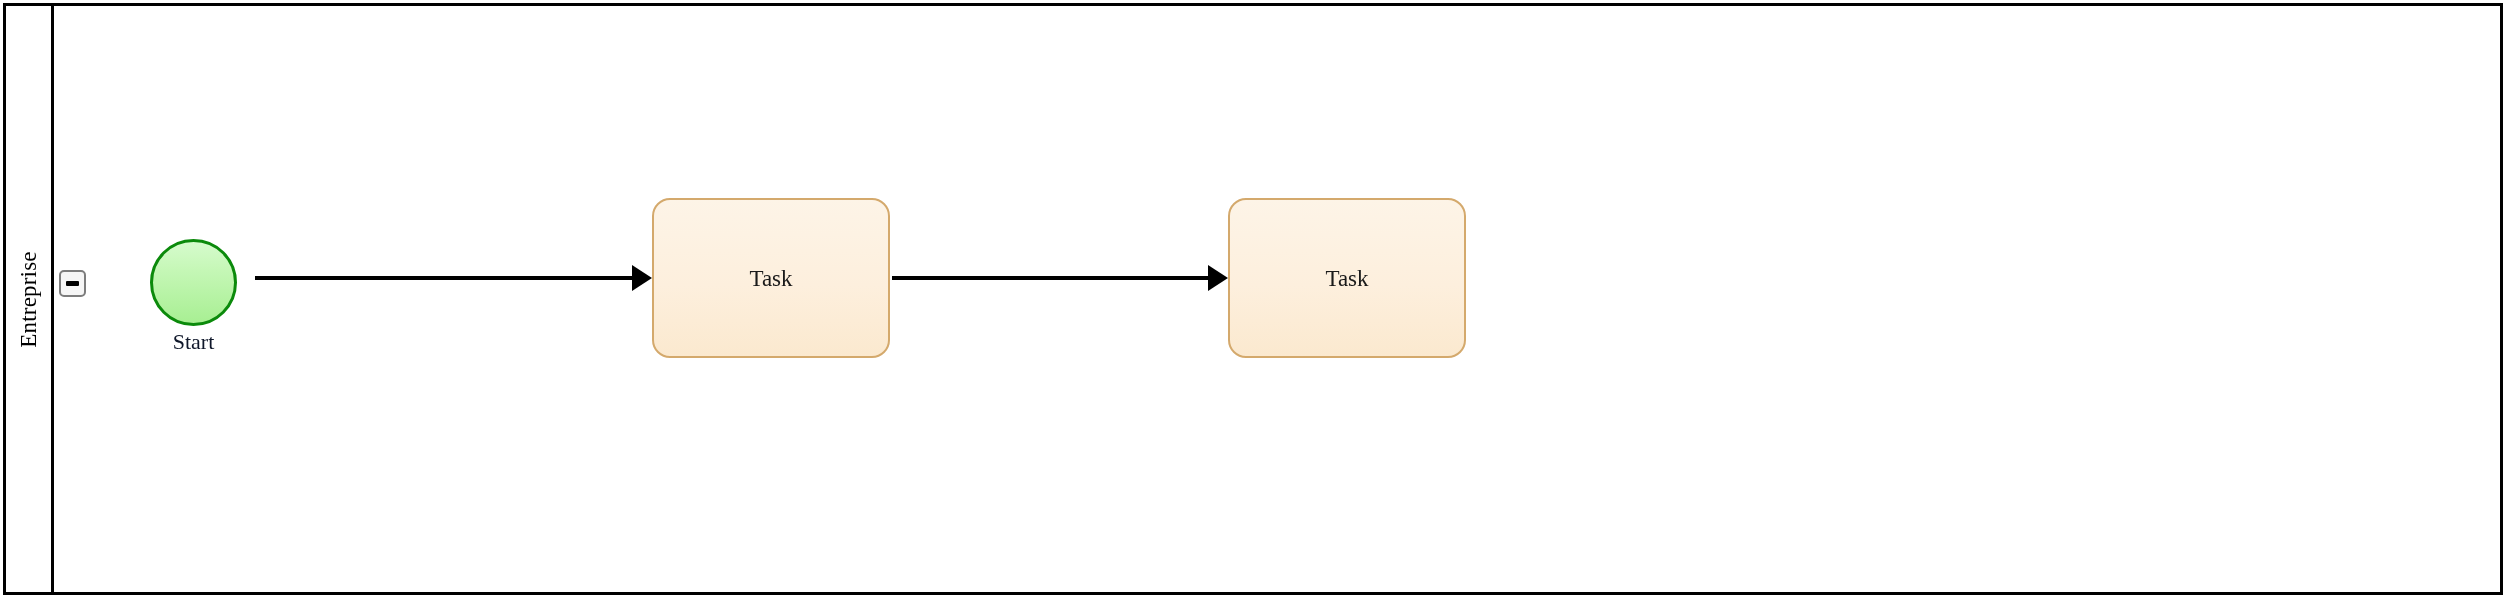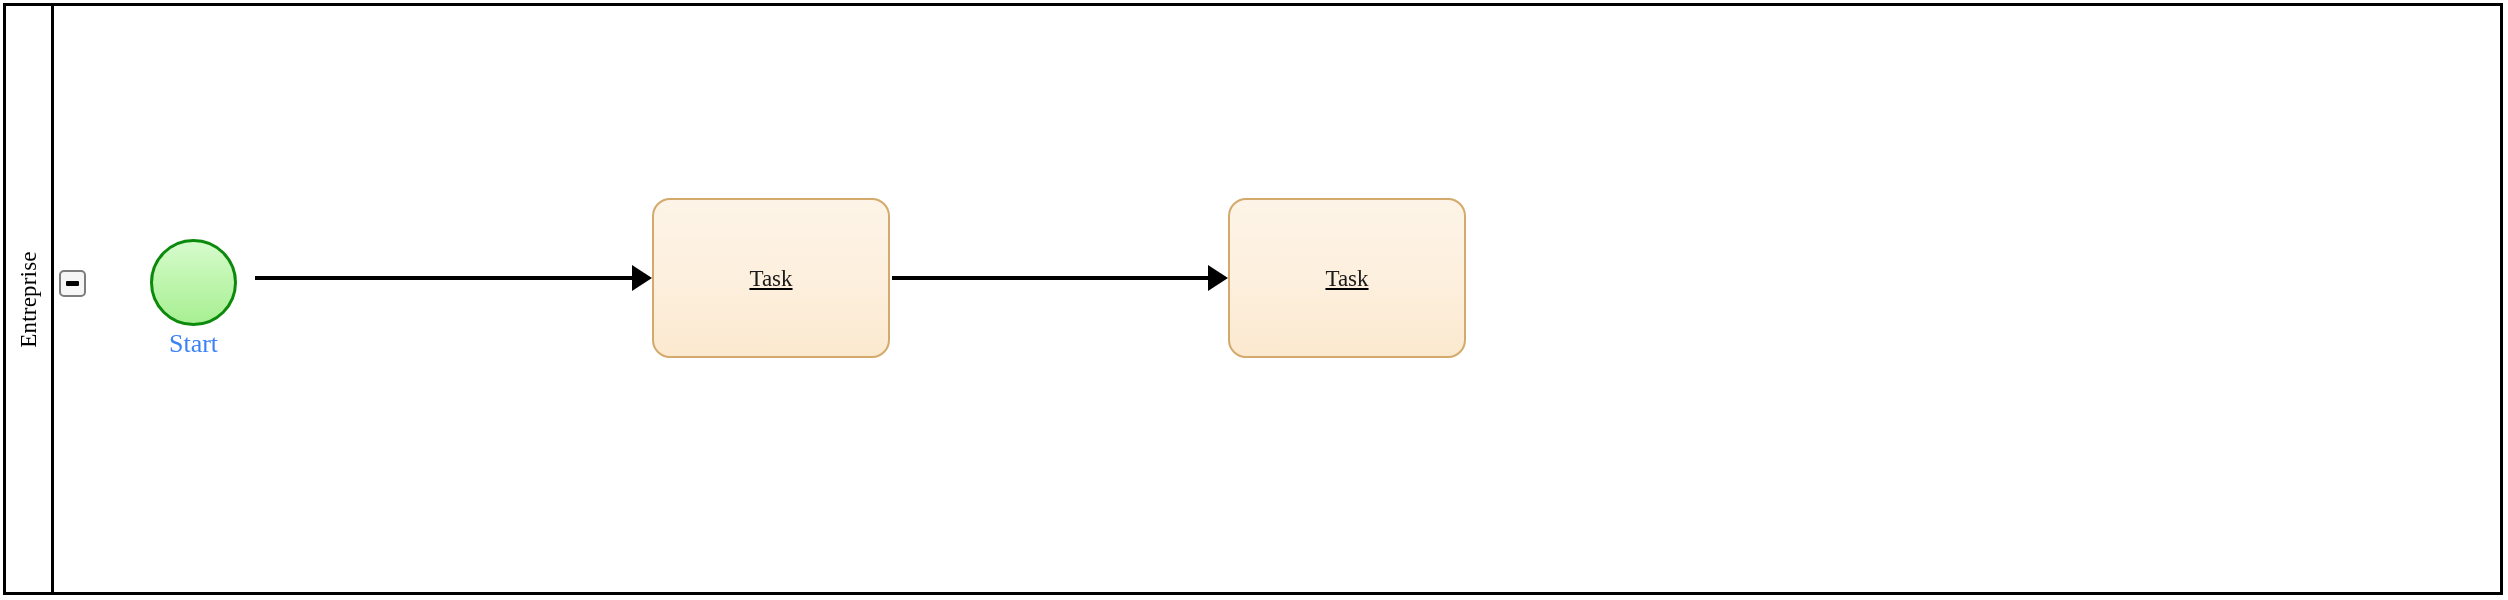--- a/index.html
+++ b/index.html
@@ -104,39 +104,38 @@
     box-sizing: border-box;
     border: 3px solid #0b8a0b;
     border-radius: 50%;
     background: linear-gradient(180deg, #d6fbcd 0%, #c5f7b6 35%, #a8ef93 100%);
   }
   .start-event-label {
     position: absolute;
     left: 50%;
     transform: translateX(-50%);
     top: 92px;
-    font-size: 26px;
-    color: #3b82f6;
+    font-size: 22px;
+    color: #0f172a;
     white-space: nowrap;
     line-height: 1;
   }
 
   
   .task {
     position: absolute;
     width: 238px;
     height: 160px;
     box-sizing: border-box;
     border: 2px solid #d4a96c;
     border-radius: 18px;
     background: linear-gradient(180deg, #fdf4e7 0%, #fdefdd 55%, #fbe9cf 100%);
     display: flex;
     align-items: center;
     justify-content: center;
-    text-decoration: underline;
   }
   .task-label {
     font-size: 23px;
     color: #1a1a1a;
     line-height: 1;
   }
   #task-1 { left: 652px; top: 198px; }
   #task-2 { left: 1228px; top: 198px; }
 
   

